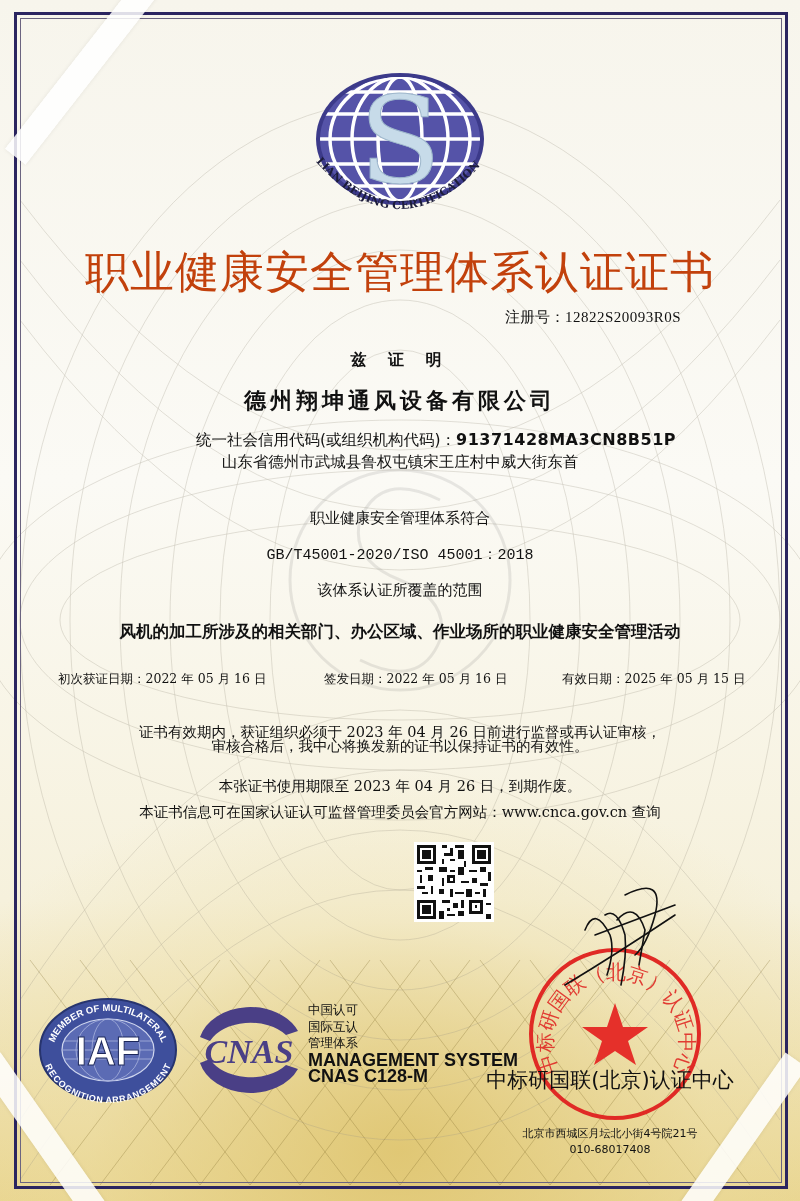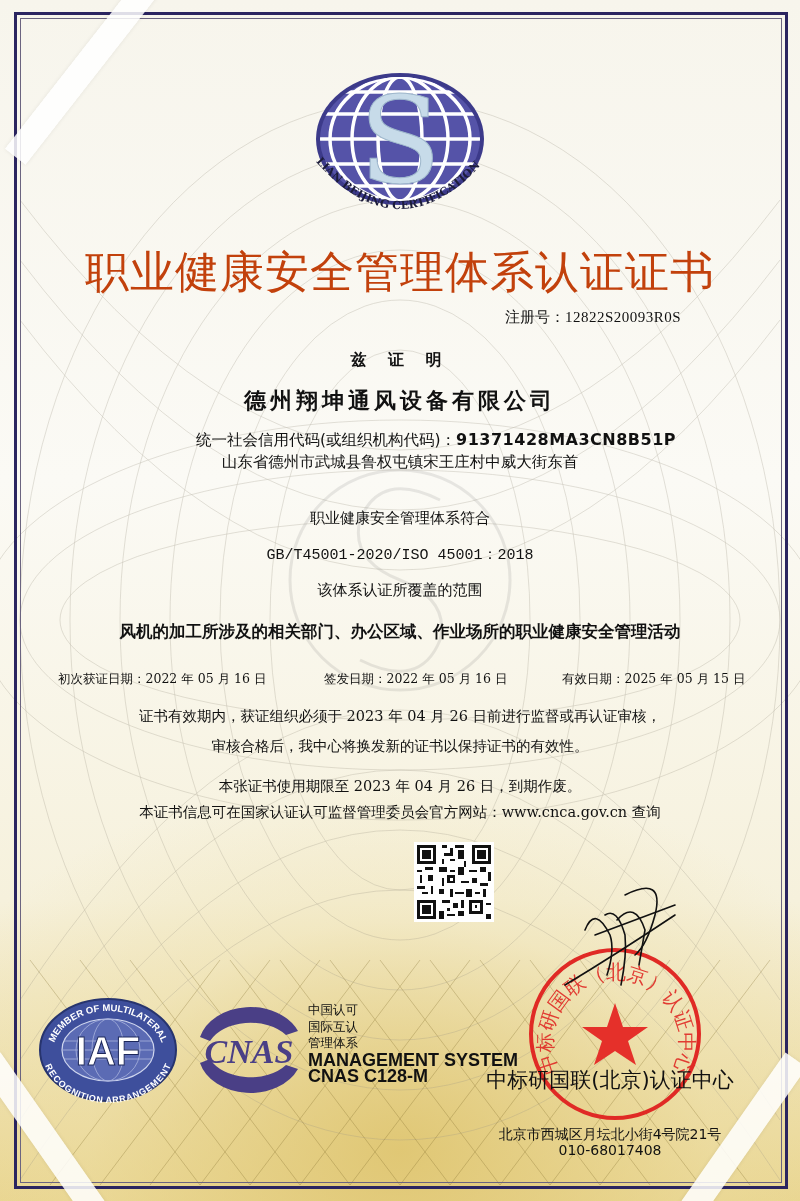--- a/index.html
+++ b/index.html
@@ -55,37 +55,37 @@
   .standard { top: 545px; font-family: "Liberation Mono", monospace; font-size: 15px; }
   .scope-lbl { top: 581px; font-size: 15px; }
   .scope { top: 621px; font-size: 16.5px; font-weight: bold; font-family: "DejaVu Sans", sans-serif; }
 
   .dates { top: 671px; font-size: 12.5px; }
   .d1 { left: 58px; }
   .d2 { left: 324px; }
   .d3 { left: 562px; }
 
   .notes { font-size: 14.5px; }
-  .n1 { top: 707px; }
+  .n1 { top: 723px; }
   .n2 { top: 737px; }
   .n3 { top: 777px; }
   .n4 { top: 803px; }
 
   .qr { left: 414px; top: 842px; width: 80px; height: 80px; background: #fff; }
 
   .iaf { left: 38px; top: 997px; width: 140px; height: 106px; }
   .cnas { left: 190px; top: 997px; width: 118px; height: 104px; }
   .cnas-text { left: 308px; top: 1002px; font-family: "DejaVu Sans", sans-serif; font-size: 12.5px; line-height: 16.5px; }
   .cnas-text .en { font-family: "Liberation Sans", sans-serif; font-weight: bold; font-size: 18px; line-height: 16px; }
 
   .seal { left: 526px; top: 945px; width: 178px; height: 178px; }
   .sign { left: 555px; top: 875px; width: 140px; height: 130px; }
 
   .issuer { left: 460px; top: 1066px; width: 300px; text-align: center; font-family: "DejaVu Sans", sans-serif; font-size: 21px; }
-  .issuer-addr { left: 460px; top: 1126px; width: 300px; text-align: center; font-family: "DejaVu Sans", sans-serif; font-size: 14px; line-height: 16px; }
+  .issuer-addr { left: 460px; top: 1126px; width: 300px; text-align: center; font-family: "DejaVu Sans", sans-serif; font-size: 11px; line-height: 16px; }
 </style>
 </head>
 <body>
 
 <div class="paper"></div>
 
 <svg class="guilloche" viewBox="0 0 800 1201">
   <g fill="none" stroke="#9a9484" stroke-width="0.5" opacity="0.55">
     <ellipse cx="400" cy="620" rx="380" ry="520"></ellipse>
     <ellipse cx="400" cy="620" rx="330" ry="470"></ellipse>

